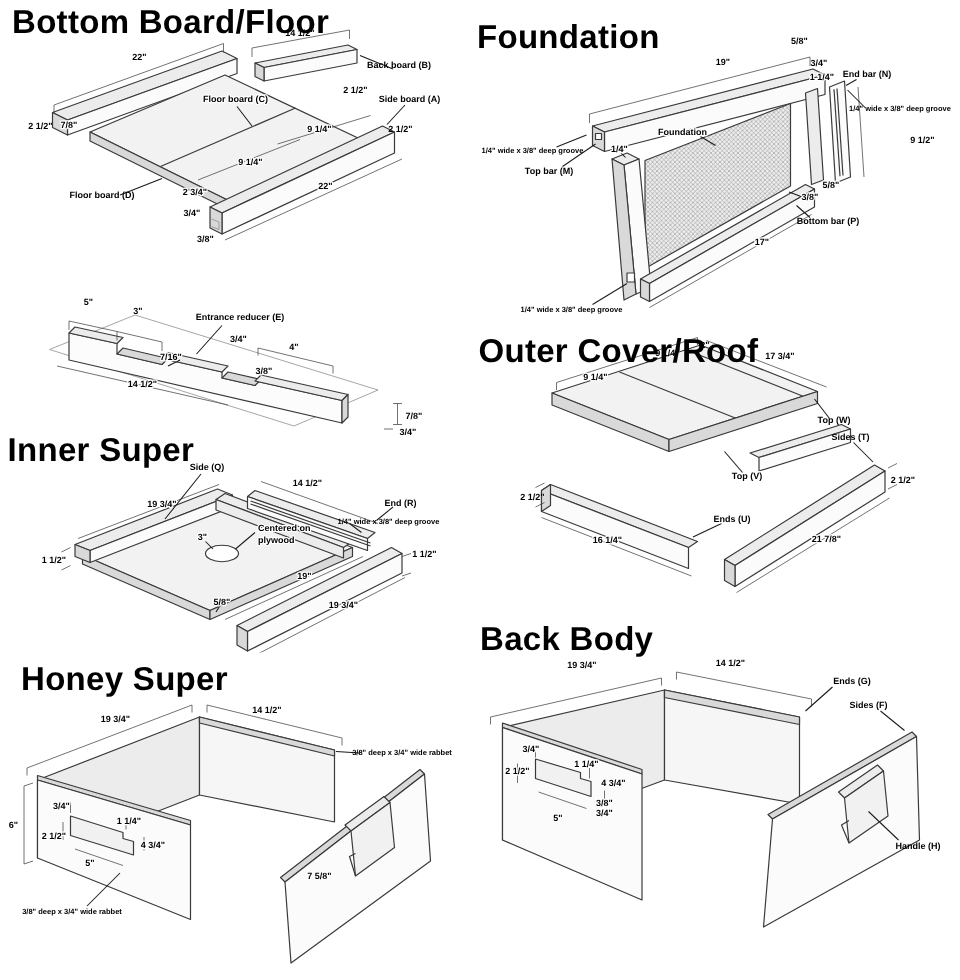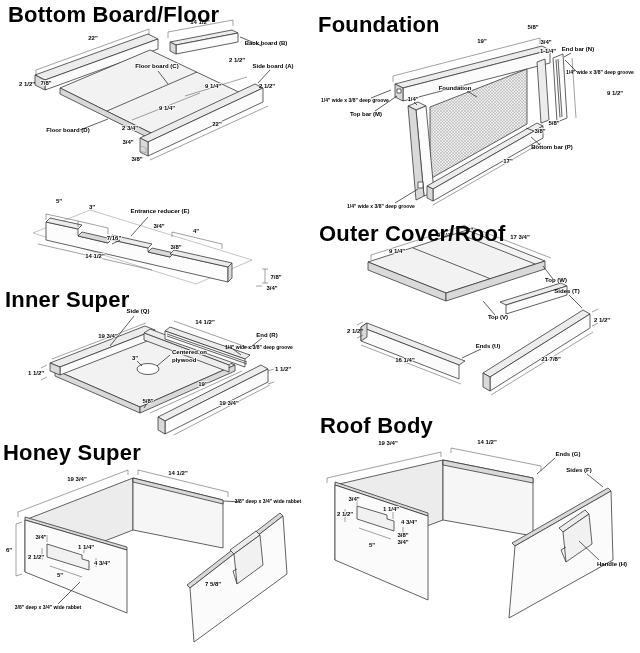--- a/index.html
+++ b/index.html
@@ -270,21 +270,21 @@
       <text x="135" y="75" text-anchor="middle" class="halo">3"</text>
       <text x="36" y="90" text-anchor="middle">1 1/2"</text>
       <text x="283" y="86" text-anchor="middle">1 1/2"</text>
       <text x="203" y="101" text-anchor="middle" class="halo">19"</text>
       <text x="148" y="118" text-anchor="middle" class="halo">5/8"</text>
       <text x="229" y="120" text-anchor="middle" class="halo">19 3/4"</text>
     </svg>
   </div>
 
   <div class="panel" style="left:0;top:430px;width:320px;height:223px">
-    <h2 style="left:3px;top:10px">Honey Super</h2>
+    <h2 style="left:14px;top:10px">Honey Super</h2>
     <svg viewBox="0 0 320 223" width="320" height="223">
       <g class="part">
         <polygon points="25,90 133,48 133,100 25,142" fill="#ececec"></polygon>
         <polygon points="133,48 223,70 223,118 133,100" fill="#f6f6f6"></polygon>
         <polygon class="dark" points="133,48 223,70 223,74 133,52"></polygon>
         <polygon class="dark" points="25,87 127,117 127,120 25,90"></polygon>
         <polygon class="lite" points="25,90 127,120 127,183 25,142"></polygon>
         <path d="M47,114 L82,125 L82,129 L89,131 L89,140 L47,127 Z" fill="#f1f1f1"></path>
         <polygon class="dark" points="187,155 280,83 283,86 190,158"></polygon>
         <polygon class="lite" points="190,158 283,86 287,144 194,212"></polygon>
@@ -314,21 +314,21 @@
       <text x="86" y="119" text-anchor="middle" class="halo">1 1/4"</text>
       <text x="36" y="129" text-anchor="middle" class="halo">2 1/2"</text>
       <text x="102" y="135" text-anchor="middle" class="halo">4 3/4"</text>
       <text x="60" y="147" text-anchor="middle" class="halo">5"</text>
       <text x="48" y="179" text-anchor="middle" class="sm">3/8" deep x 3/4" wide rabbet</text>
       <text x="213" y="156" text-anchor="middle" class="halo">7 5/8"</text>
     </svg>
   </div>
 
   <div class="panel" style="left:315px;top:410px;width:325px;height:243px">
-    <h2 style="left:5px;top:3px">Roof Body</h2>
+    <h2 style="left:5px;top:3px">Back Body</h2>
     <svg viewBox="0 0 325 243" width="325" height="243">
       <g class="part">
         <polygon points="20,75 128,50 128,110 20,150" fill="#ececec"></polygon>
         <polygon points="128,50 218,68 218,126 128,110" fill="#f6f6f6"></polygon>
         <polygon class="dark" points="128,50 218,68 218,73 128,55"></polygon>
         <polygon class="dark" points="20,72 113,103 113,106 20,75"></polygon>
         <polygon class="lite" points="20,75 113,106 113,190 20,150"></polygon>
         <path d="M42,96 L72,105 L72,109 L79,111 L79,121 L42,109 Z" fill="#f1f1f1"></path>
         <polygon class="dark" points="197,133 293,78 296,81 200,136"></polygon>
         <polygon class="lite" points="200,136 296,81 298,150 194,208"></polygon>

